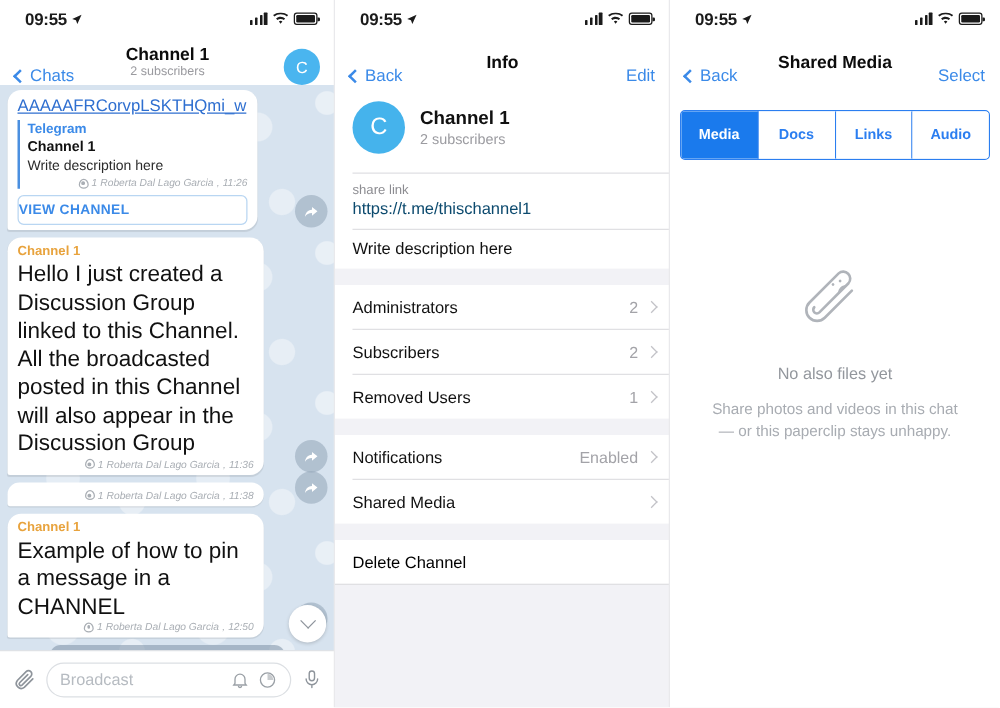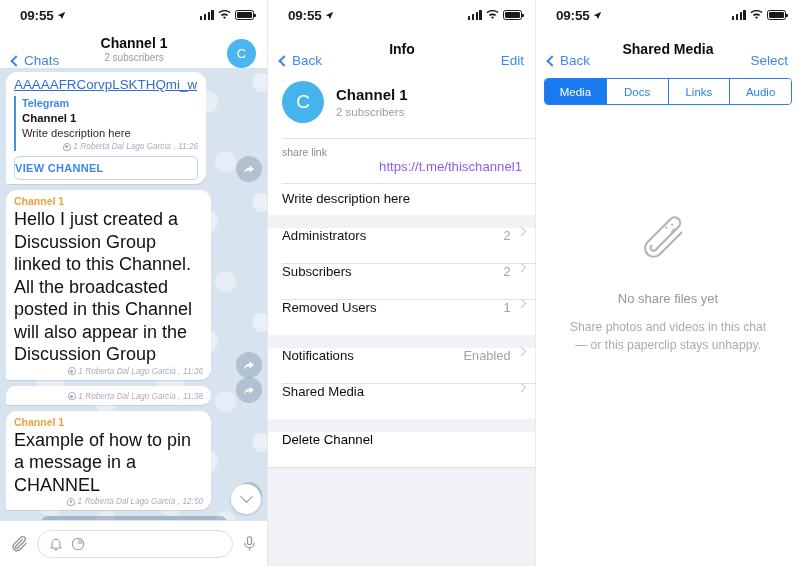--- a/index.html
+++ b/index.html
@@ -138,33 +138,33 @@
   .grp { background: #fff; }
   .gap { height: 13px; background: #f2f2f6; }
   .hairline { height: 1px; background: #e0e0e3; margin-left: 14px; }
   .profile { display: flex; align-items: center; gap: 12px; padding: 13px 14px 15px 14px; }
   .av-lg { width: 42px; height: 42px; border-radius: 50%; background: #45b3ec; color: #fff; font-size: 19px; display: flex; align-items: center; justify-content: center; }
   .pf-name { font-size: 15px; color: #111; font-weight: bold; line-height: 1.25; }
   .pf-sub { font-size: 11.5px; color: #9b9ba0; margin-top: 1.5px; }
   .kv { padding: 7px 14px 9px 14px; }
   .kv-label { font-size: 10.5px; color: #8c8c91; margin-bottom: 1px; }
   .kv-value { font-size: 13.2px; color: #111; }
-  .kv-value.link { color: #8b5cf6; text-align: right; }
+  .kv-value.link { color: #0c4a6e; }
   .lrow {
-    height: 35px; display: flex; padding: 0 12px 0 14px;
+    height: 35px; display: flex; align-items: center; padding: 0 12px 0 14px;
     font-size: 13.2px; color: #111; cursor: pointer;
   }
   .lrow .rv { margin-left: auto; font-size: 12.8px; color: #a3a3a8; margin-right: 7px; }
   .chev-r { width: 6.5px; height: 6.5px; border-right: 1.5px solid #c3c3c8; border-top: 1.5px solid #c3c3c8; transform: rotate(45deg); }
   .lrow.danger { color: #000000; }
 
   
   .seg {
-    display: flex; margin: 10px 8px 0 8px; height: 27px;
-    border: 1px solid #2b7ef0; border-radius: 4px; overflow: hidden;
+    display: flex; margin: 20px 8px 0 8px; height: 40px;
+    border: 1px solid #2b7ef0; border-radius: 4px; overflow: hidden; font-weight: bold;
   }
   .seg div {
     flex: 1; display: flex; align-items: center; justify-content: center;
     font-size: 11.5px; color: #2b7ef0; background: #fff;
     border-right: 1px solid #2b7ef0; cursor: pointer;
   }
   .seg div:last-child { border-right: none; }
   .seg div.on { background: #1a7aed; color: #fff; }
   .empty {
     position: absolute; left: 0; right: 0; top: 215px;
@@ -315,20 +315,21 @@
 
     <div class="scrolldown">
       <i></i>
     </div>
 
     <div class="composer">
       <svg class="clip" viewBox="0 0 24 24" fill="none" stroke="currentColor" stroke-width="1.7" stroke-linecap="round">
           <path d="M20.5 11.5l-8.6 8.6a5 5 0 01-7-7l8.9-8.9a3.3 3.3 0 014.7 4.7l-8.9 8.9a1.7 1.7 0 01-2.4-2.4l8.2-8.2"></path>
         </svg>
       <div class="inputpill">
+        <span class="ph">Broadcast</span>
         <svg class="ic" viewBox="0 0 24 24" fill="none" stroke="currentColor" stroke-width="1.6">
             <path d="M18 16v-5a6 6 0 10-12 0v5l-1.5 2h15z"></path>
             <path d="M10 19a2 2 0 004 0"></path>
           </svg>
         <svg class="ic" viewBox="0 0 24 24" fill="none" stroke="currentColor" stroke-width="1.6">
             <circle cx="12" cy="12" r="8.5"></circle>
             <path d="M12 12V4.5A7.5 7.5 0 0119 12z" fill="currentColor" stroke="none" opacity=".55"></path>
           </svg>
       </div>
       <svg class="mic" viewBox="0 0 24 24" fill="none" stroke="currentColor" stroke-width="1.6" stroke-linecap="round">
@@ -486,20 +487,20 @@
 
     <div class="empty">
       <svg class="cliplg" viewBox="0 0 54 62" fill="none" stroke="#b0b4ba" stroke-width="2.1" stroke-linecap="round">
         <path d="M40.5 17.5L18.8 39.2a8.6 8.6 0 01-12.2-12.2L29.9 3.7a5.6 5.6 0 017.9 7.9L14.5 34.9a2.9 2.9 0 01-4.1-4.1"></path>
         <g transform="translate(24,14) rotate(-45)">
           <circle cx="2" cy="0" r="1.1" fill="#b0b4ba" stroke="none"></circle>
           <circle cx="8" cy="2" r="1.1" fill="#b0b4ba" stroke="none"></circle>
           <path d="M1 8c1.6-1.6 4.6-1.8 6.4-.4" stroke-width="1.7"></path>
         </g>
       </svg>
-      <div class="empty-title">No share files yet</div>
+      <div class="empty-title">No also files yet</div>
       <div class="empty-sub" style="width:210px">Share photos and videos in this chat — or this paperclip stays unhappy.</div>
     </div>
 
     <div class="watermark">https://blog.csdn.net/whatday</div>
   </div>
 
 </div>
 
 </body></html>

